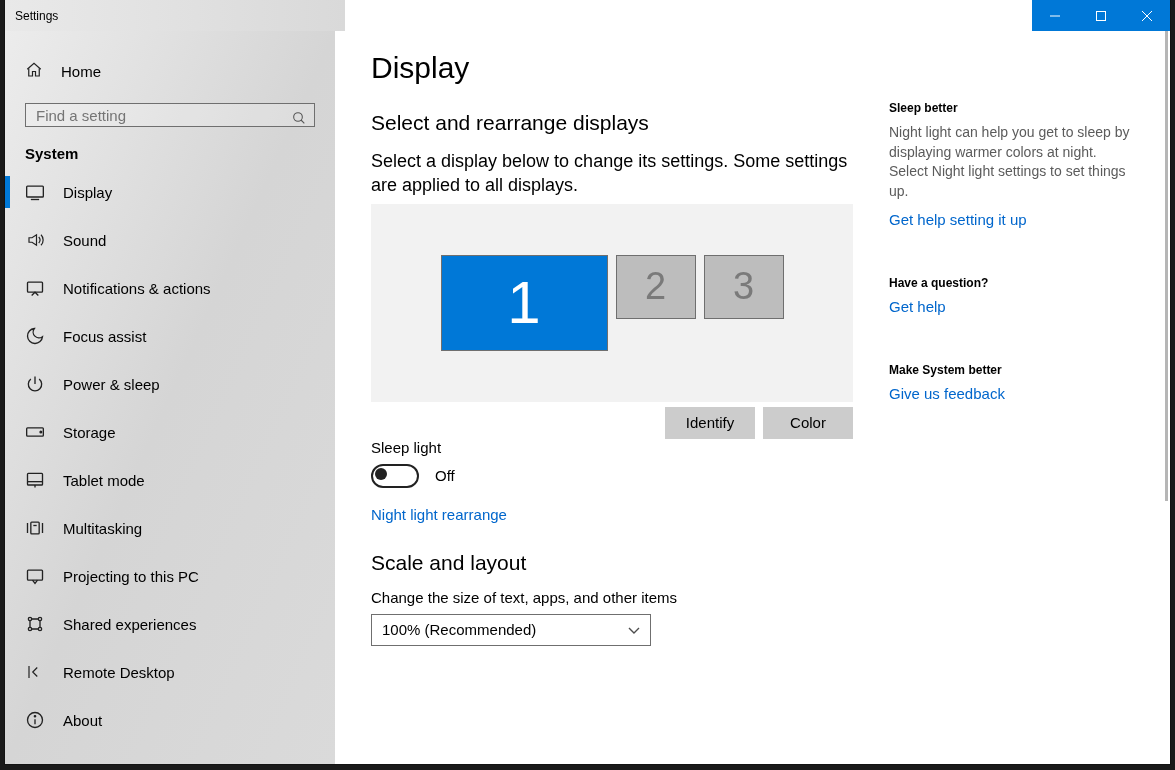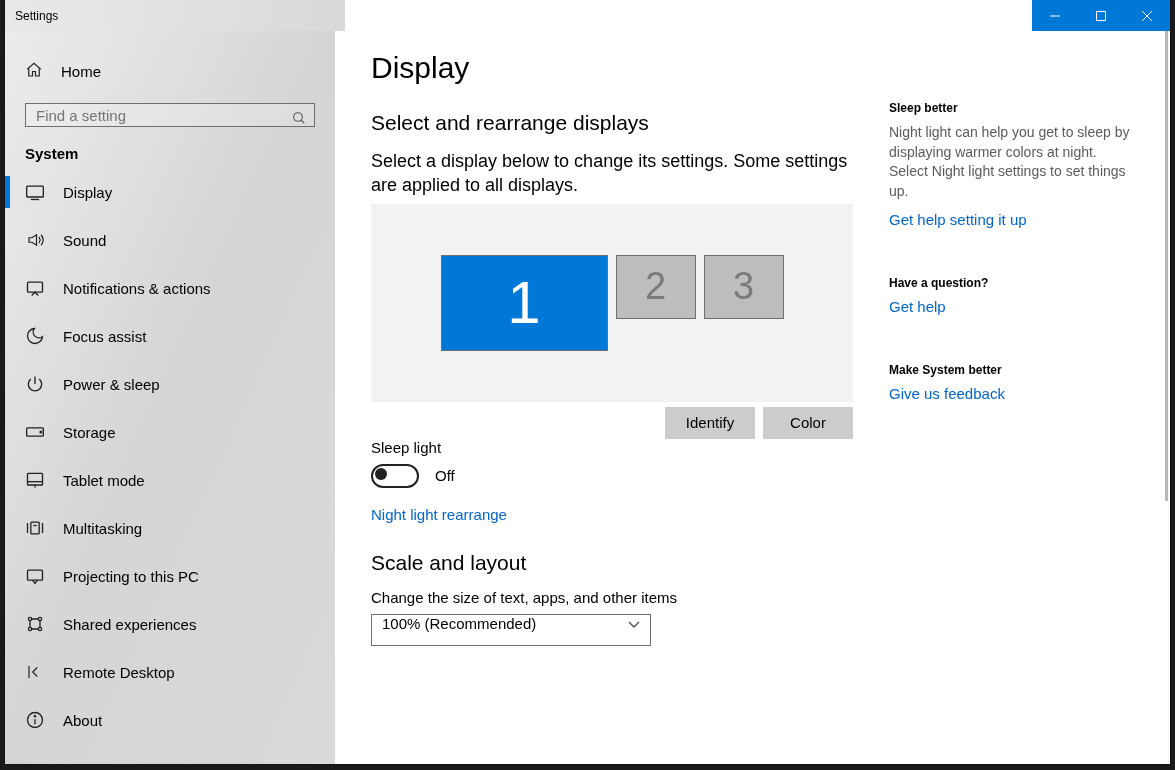--- a/index.html
+++ b/index.html
@@ -47,21 +47,21 @@
   .d1{width:165px;height:94px;}
   .d2{width:78px;height:62px;align-self:center;margin-top:-32px;}
   .d3{width:78px;height:62px;align-self:center;margin-top:-32px;}
   .btn-row{width:506px;max-width:100%;display:flex;justify-content:flex-end;gap:8px;margin-top:5px;}
   .btn{width:90px;height:32px;background:var(--btn);border:none;font-size:15px;}
   .label-sm{font-size:15px;margin-bottom:8px;display:block;}
   .toggle-row{display:flex;align-items:center;gap:16px;margin-bottom:10px;}
   .toggle{width:44px;height:20px;border:2px solid #222;border-radius:20px;position:relative;background:transparent;}
   .toggle .knob{position:absolute;left:2px;top:2px;width:12px;height:12px;background:#222;border-radius:50%;}
   .link{color:var(--link);font-size:15px;cursor:default;}
-  .select{width:280px;height:32px;border:1px solid var(--border);display:flex;justify-content:space-between;padding:0 10px;box-sizing:border-box;font-size:15px;margin-top:6px;}
+  .select{width:280px;height:32px;border:1px solid var(--border);display:flex;align-items:center;justify-content:space-between;padding:0 10px;box-sizing:border-box;font-size:15px;margin-top:6px;}
   .chev{color:#4d4d4d;}
   
   .side-col h4{font-size:12px;font-weight:600;margin:0 0 8px;}
   .side-col .blk{margin-bottom:48px;}
   .side-col p{margin:0 0 10px;color:var(--muted);font-size:14px;line-height:1.4;}
   .scrollbar{flex:0 0 6px;background:transparent;display:flex;align-items:flex-start;}
   .thumb{width:3px;margin-left:1px;background:#b6b6b6;height:470px;}
   svg{overflow:visible;}
 </style>
 </head>

